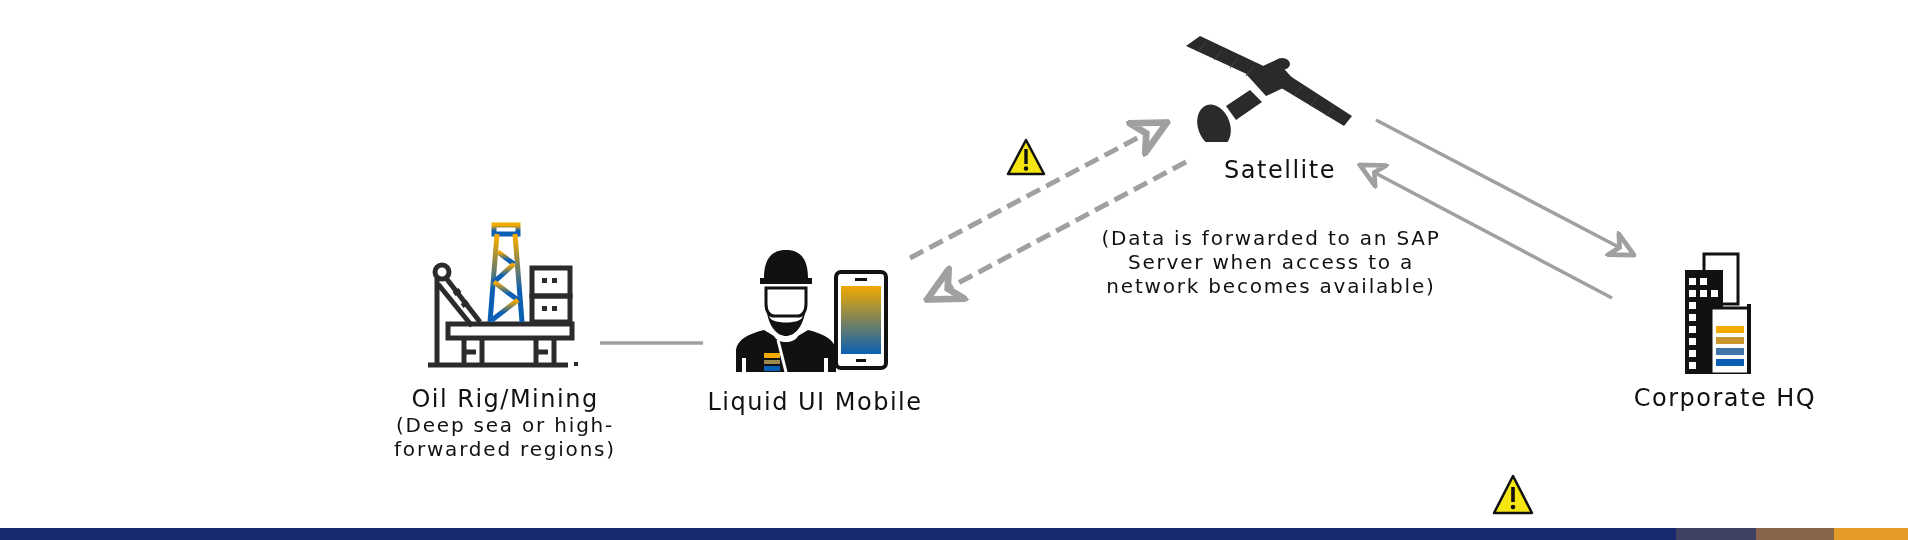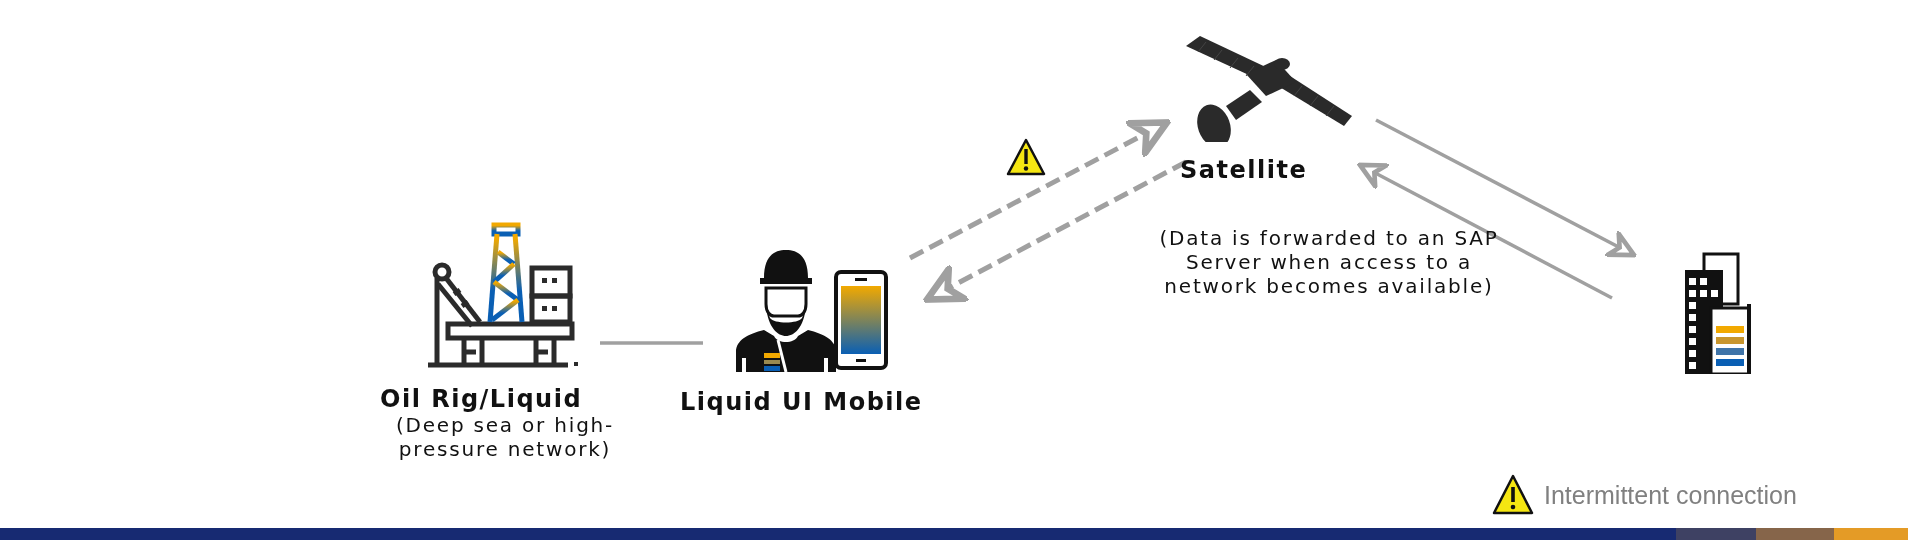--- a/index.html
+++ b/index.html
@@ -1,19 +1,19 @@
 <!DOCTYPE html>
 <html><head>
 <meta charset="utf-8">
 <style>
   html, body { margin: 0; padding: 0; background: #ffffff; }
   body { width: 1908px; height: 540px; position: relative; overflow: hidden;
          font-family: "DejaVu Sans", sans-serif; color: #111; }
   .abs { position: absolute; }
-  .node-title { font-weight: bold; font-size: 24px; letter-spacing: 1.5px; text-align: left; white-space: nowrap; }
+  .node-title { font-weight: normal; font-size: 24px; letter-spacing: 1.5px; text-align: center; white-space: nowrap; }
   .node-sub { font-size: 20px; letter-spacing: 1.8px; text-align: center; line-height: 24px; white-space: pre-line; }
   #connectors { position: absolute; left: 0; top: 0; }
   .legend { display: flex; align-items: center; gap: 10px; }
   .legend-text { font-size: 25px; color: #808080; font-family: "Liberation Sans", sans-serif; }
   .footer-bar { position: absolute; left: 0; top: 528px; height: 12px; width: 1908px; display: flex; }
   .footer-bar div { height: 100%; }
 </style>
 </head>
 <body>
 
@@ -148,48 +148,48 @@
   </g>
   <rect x="28" y="56" width="38" height="66" fill="#fff" stroke="#111" stroke-width="3"></rect>
   <rect x="64" y="52" width="4" height="70" fill="#111"></rect>
   <rect x="33" y="74" width="28" height="7" fill="#f2a900"></rect>
   <rect x="33" y="85" width="28" height="7" fill="#c9962e"></rect>
   <rect x="33" y="96" width="28" height="7" fill="#3f74a8"></rect>
   <rect x="33" y="107" width="28" height="7" fill="#0a5fb4"></rect>
 </svg>
 
 <div class="abs" style="left:380px;top:385px;width:250px;">
-  <div class="node-title">Oil Rig/Liquid</div>
+  <div class="node-title">Oil Rig/Mining</div>
   <div class="node-sub">(Deep sea or high-
-pressure network)</div>
+forwarded regions)</div>
 </div>
 
 <div class="abs" style="left:680px;top:388px;width:270px;">
   <div class="node-title">Liquid UI Mobile</div>
 </div>
 
 <div class="abs" style="left:1180px;top:156px;width:200px;">
   <div class="node-title">Satellite</div>
 </div>
-<div class="abs" style="left:1139px;top:226px;width:380px;">
+<div class="abs" style="left:1081px;top:226px;width:380px;">
   <div class="node-sub">(Data is forwarded to an SAP
 Server when access to a
 network becomes available)</div>
 </div>
 
 <div class="abs" style="left:1600px;top:384px;width:250px;">
+  <div class="node-title">Corporate HQ</div>
 </div>
 
 <div class="abs legend" style="left:1492px;top:474px;">
   <svg width="42" height="42" viewBox="0 0 42 42">
     <path d="M21,2 L40,39 L2,39 Z" fill="#f5e612" stroke="#111" stroke-width="2.5" stroke-linejoin="round"></path>
     <rect x="19.2" y="13" width="3.6" height="15" fill="#111"></rect>
     <circle cx="21" cy="33" r="2.3" fill="#111"></circle>
   </svg>
-  <span class="legend-text">Intermittent connection</span>
 </div>
 
 <div class="footer-bar">
   <div style="width: 1676px; background: rgb(23, 42, 114);"></div>
   <div style="width: 80px; background: rgb(62, 65, 99);"></div>
   <div style="width: 78px; background: rgb(134, 101, 74);"></div>
   <div style="width: 74px; background: rgb(228, 155, 38);"></div>
 </div>
 
 </body></html>

